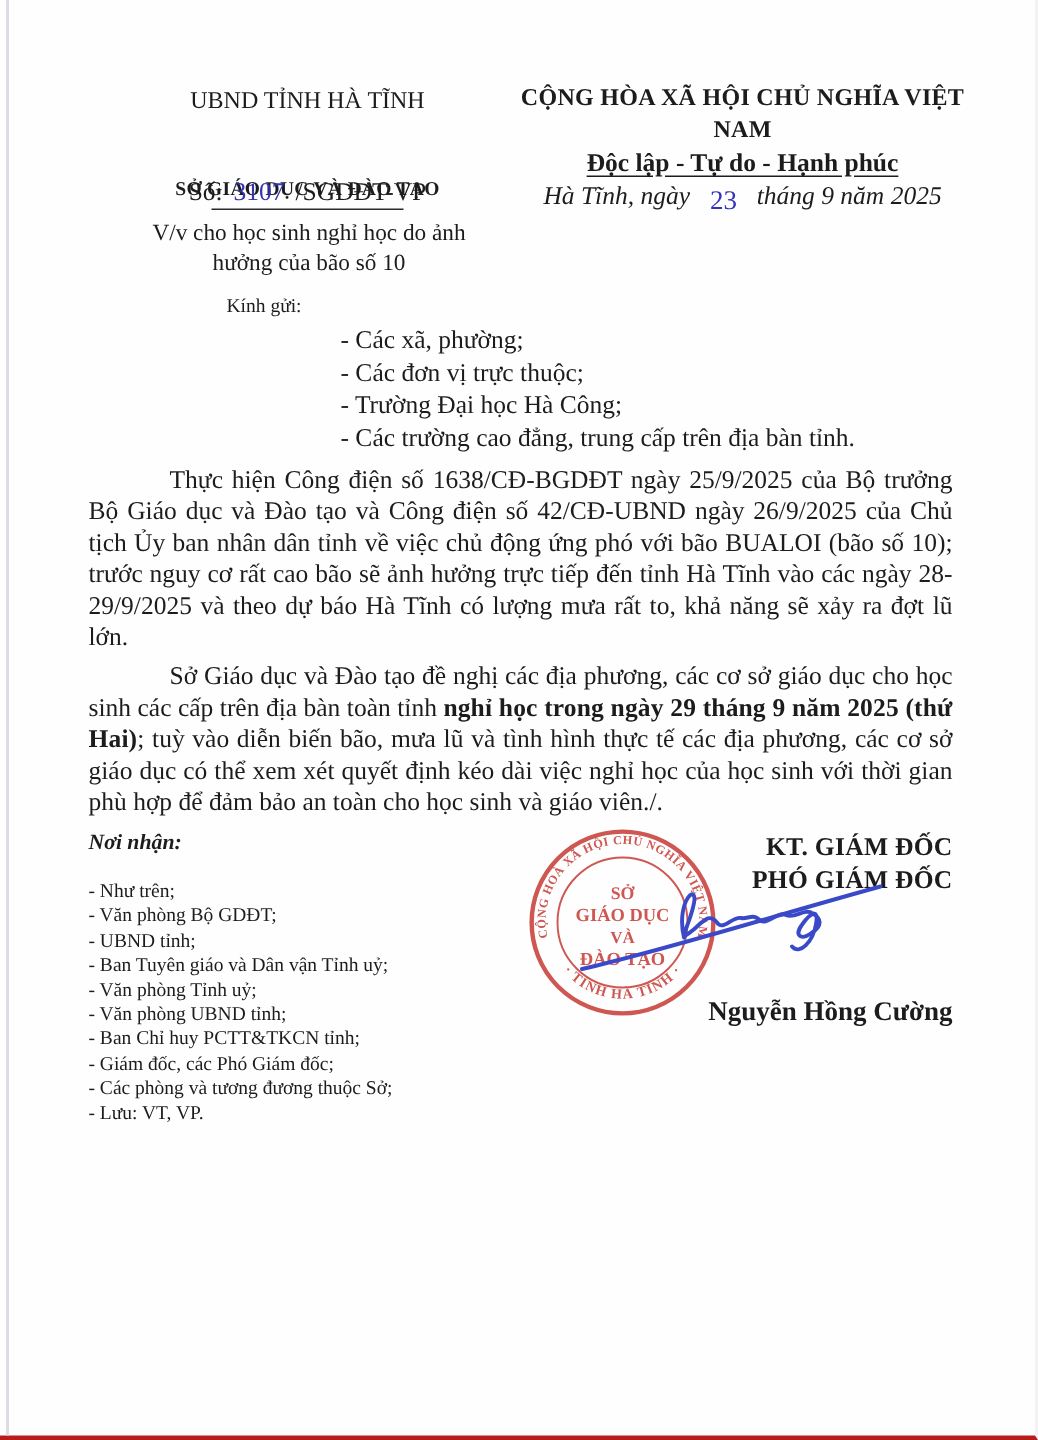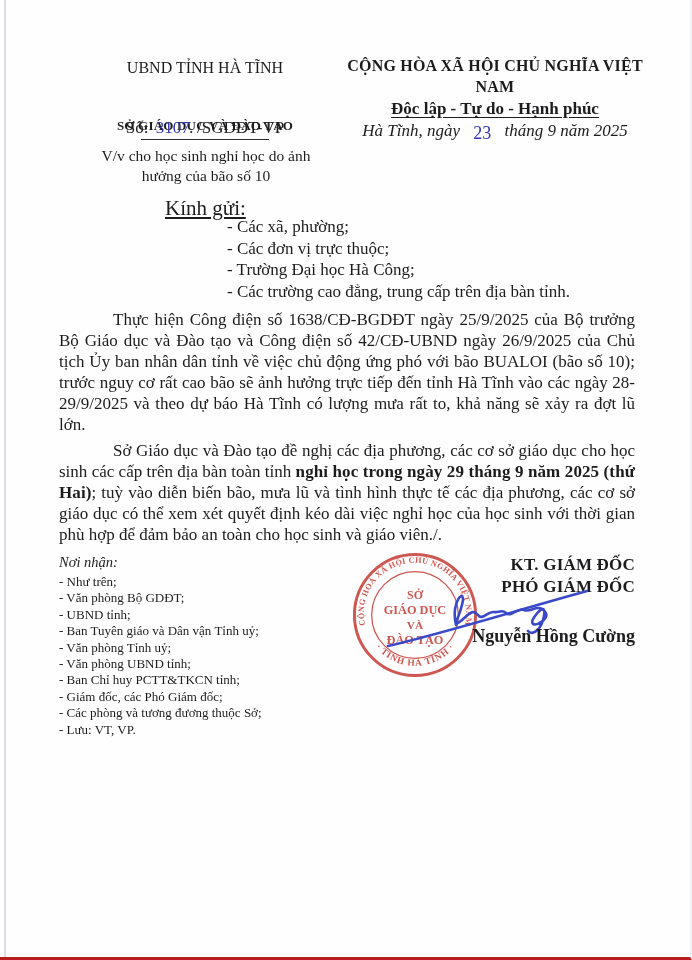--- a/index.html
+++ b/index.html
@@ -45,36 +45,36 @@
   }
   .date-line{
     position:absolute;left:328px;top:120px;width:334px;
     text-align:center;font-style:italic;font-size:17px;
   }
   .date-line .day{
     color:#3434b8;font-style:normal;display:inline-block;
     transform:translateY(3px);margin:0 9px;font-size:18px;
   }
   
-  .salutation{position:absolute;left:165px;top:196px;font-size:21px;text-decoration:underline;}
+  .salutation{position:absolute;left:151px;top:196px;font-size:13px;}
   .recipients{position:absolute;left:227px;top:216px;font-size:17px;line-height:21.5px;}
   
   .content{position:absolute;left:59px;top:309px;width:576px;}
   .para{
     margin:0 0 5px;text-align:justify;text-indent:54px;
     font-size:17px;line-height:21px;
   }
   .para b{letter-spacing:.1px;}
   .footer-row{display:flex;margin-top:9px;}
   .f-left{width:282px;flex:none;}
-  .f-left .noinhan{font-weight:normal;font-style:italic;font-size:14.5px;margin-bottom:3px;}
+  .f-left .noinhan{font-weight:bold;font-style:italic;font-size:14.5px;margin-bottom:15px;}
   .f-left .fr-item{font-size:13px;line-height:16.4px;}
   .f-right{width:294px;flex:none;position:relative;text-align:right;}
   .f-right .title{font-weight:bold;font-size:17px;line-height:22px;letter-spacing:.2px;}
-  .signer-name{font-weight:bold;font-size:18px;margin-top:28px;position:relative;z-index:4;}
+  .signer-name{font-weight:bold;font-size:18px;margin-top:66px;position:relative;z-index:4;}
   
   .seal{position:absolute;left:9px;top:-4px;width:130px;height:130px;opacity:.88;z-index:2;}
   .seal text{font-family:"Liberation Serif","DejaVu Serif",serif;}
   .signature{position:absolute;left:42px;top:22px;z-index:3;}
 </style>
 </head>
 <body>
 
 <div class="page">
   <div class="page-edge"></div>

